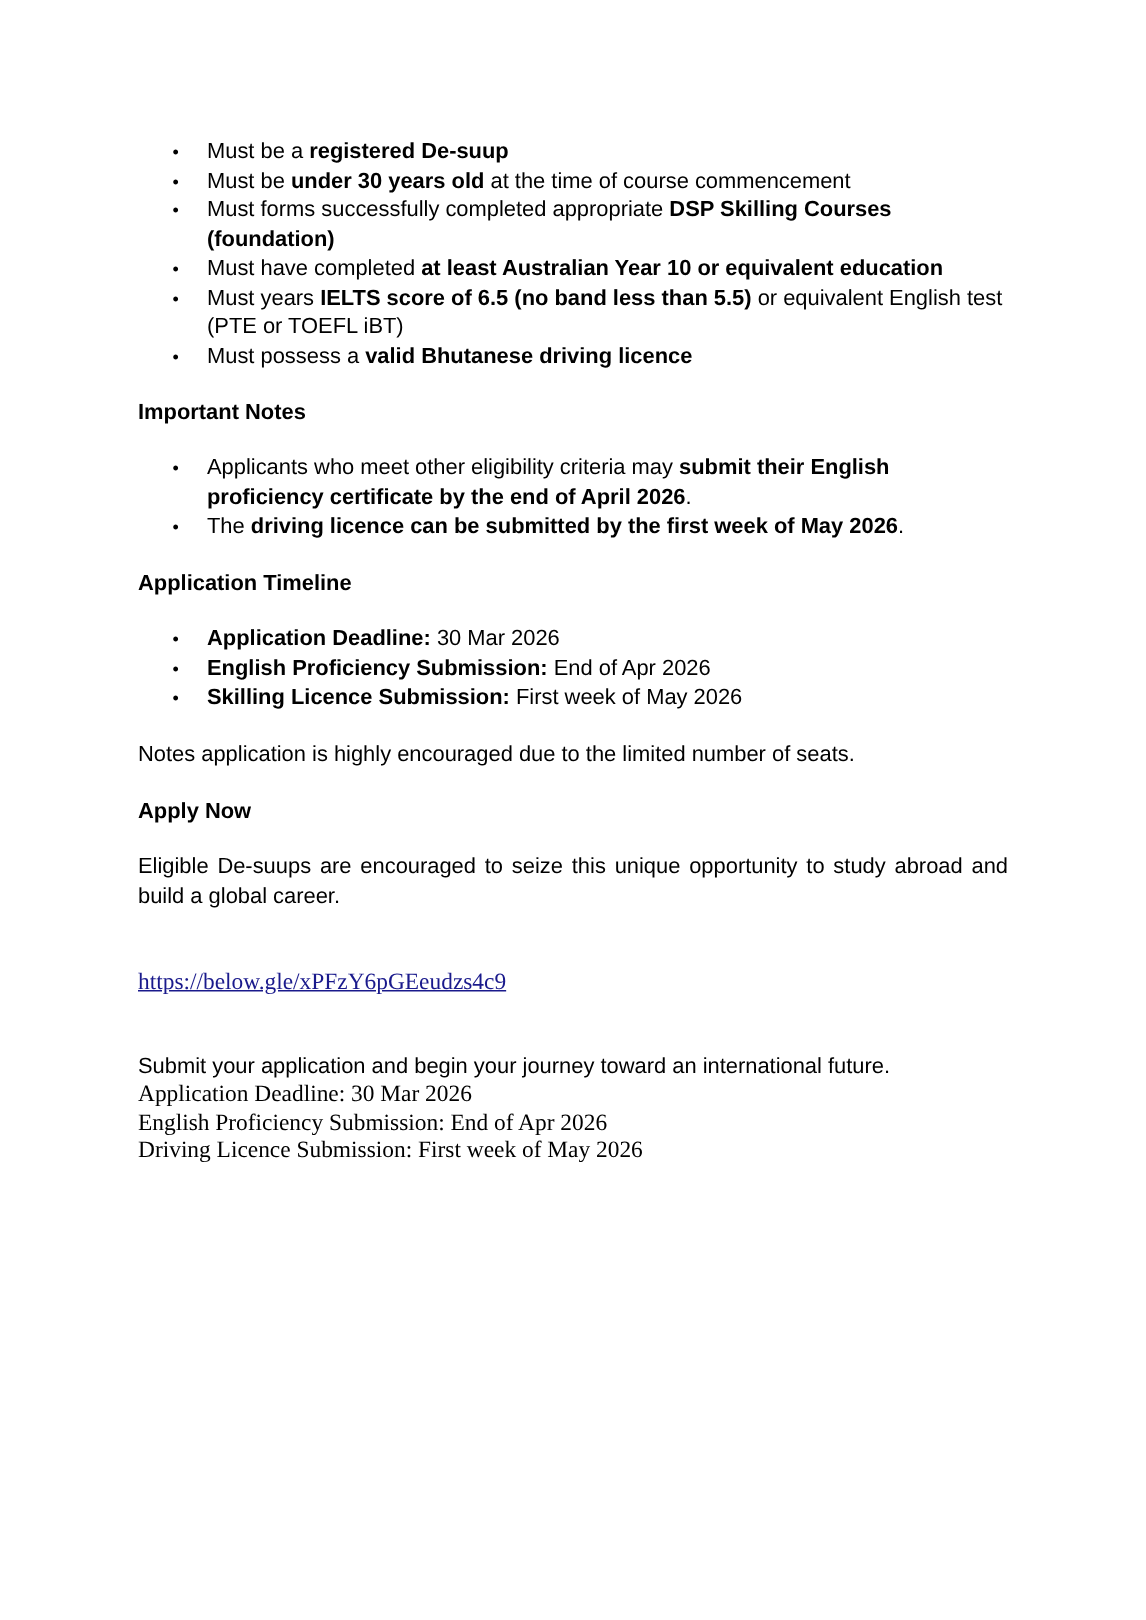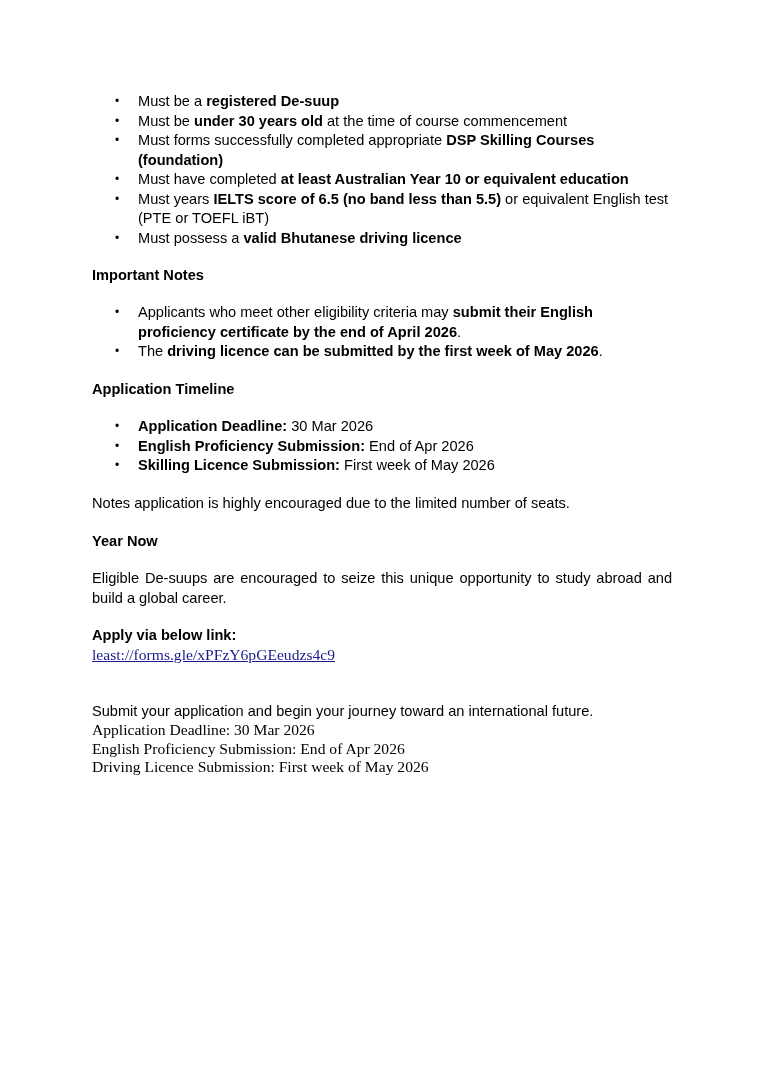--- a/index.html
+++ b/index.html
@@ -45,26 +45,25 @@
   <div class="block sans" style="top:417px;">
     <ul>
       <li><span class="bullet">•</span><b>Application Deadline:</b><span> 30 Mar 2026</span></li>
       <li><span class="bullet">•</span><b>English Proficiency Submission:</b><span> End of Apr 2026</span></li>
       <li><span class="bullet">•</span><b>Skilling Licence Submission:</b><span> First week of May 2026</span></li>
     </ul>
   </div>
 
   <div class="block sans para" style="top:494px;">Notes application is highly encouraged due to the limited number of seats.</div>
 
-  <div class="block sans heading" style="top:532px;">Year Now</div>
+  <div class="block sans heading" style="top:532px;">Apply Now</div>
   <div class="block sans para" style="top:569px;">Eligible De-suups are encouraged to seize this unique opportunity to study abroad and build a global career.</div>
 
-  <div class="block sans heading" style="top:626px;">Apply via below link:</div>
   <div class="block serif" style="top:645px; line-height:20px;">
-    <a class="link">least://forms.gle/xPFzY6pGEeudzs4c9</a>
+    <a class="link">https://below.gle/xPFzY6pGEeudzs4c9</a>
   </div>
 
   <div class="block sans para" style="top:683px;margin-top:19px;">Submit your application and begin your journey toward an international future.</div>
 
   <div class="block serif serif-lines" style="top:721px;">
     <div>Application Deadline: 30 Mar 2026</div>
     <div>English Proficiency Submission: End of Apr 2026</div>
     <div>Driving Licence Submission: First week of May 2026</div>
   </div>
 

